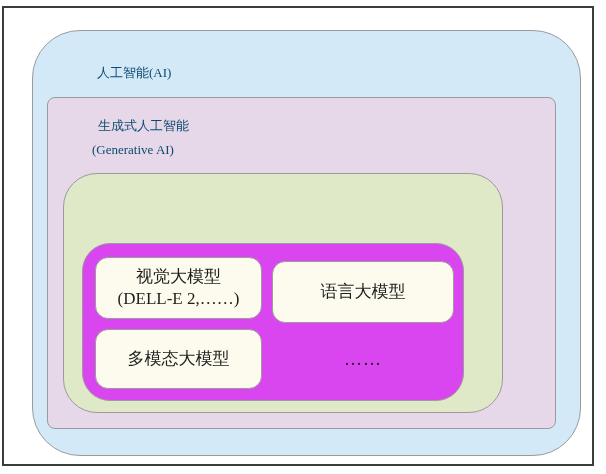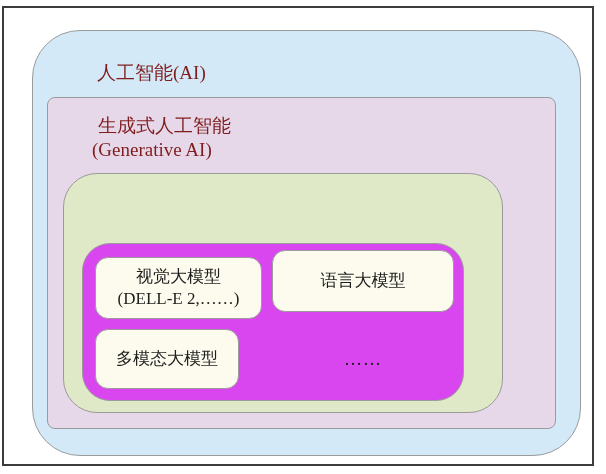--- a/index.html
+++ b/index.html
@@ -58,46 +58,46 @@
   .layer-group {
     left: 18px;
     top: 69px;
     width: 382px;
     height: 158px;
     border-radius: 28px;
     background: #d946ef;
   }
   .layer-label {
     position: absolute;
-    font-size: 19px;
+    font-size: 13px;
     line-height: 24px;
     white-space: nowrap;
-    color: #7f1d1d;
+    color: #0c4a6e;
   }
   .label-ai   { left: 64px; top: 30px; }
   .label-gen  { left: 44px; top: 16px; }
   .label-lam  { left: 29px; top: 12px; }
   .label-line-zh { padding-left: 6px; }
   .model-box {
     position: absolute;
     box-sizing: border-box;
     border: 1px solid #9b9b9b;
     border-radius: 13px;
     background: #fdfbee;
     display: flex;
     flex-direction: column;
     align-items: center;
     justify-content: center;
     text-align: center;
     font-size: 17px;
     line-height: 22px;
   }
   .model-box-1 { left: 12px;  top: 13px; width: 167px; height: 62px; }
-  .model-box-2 { left: 189px; top: 6px; width: 182px; height: 62px; }
-  .model-box-3 { left: 12px;  top: 85px; width: 144px; height: 60px; }
+  .model-box-2 { left: 189px; top: 17px; width: 182px; height: 62px; }
+  .model-box-3 { left: 12px;  top: 85px; width: 167px; height: 60px; }
   .more-cell {
     position: absolute;
     left: 189px;
     top: 85px;
     width: 182px;
     height: 60px;
     display: flex;
     align-items: center;
     justify-content: center;
     font-size: 18px;

